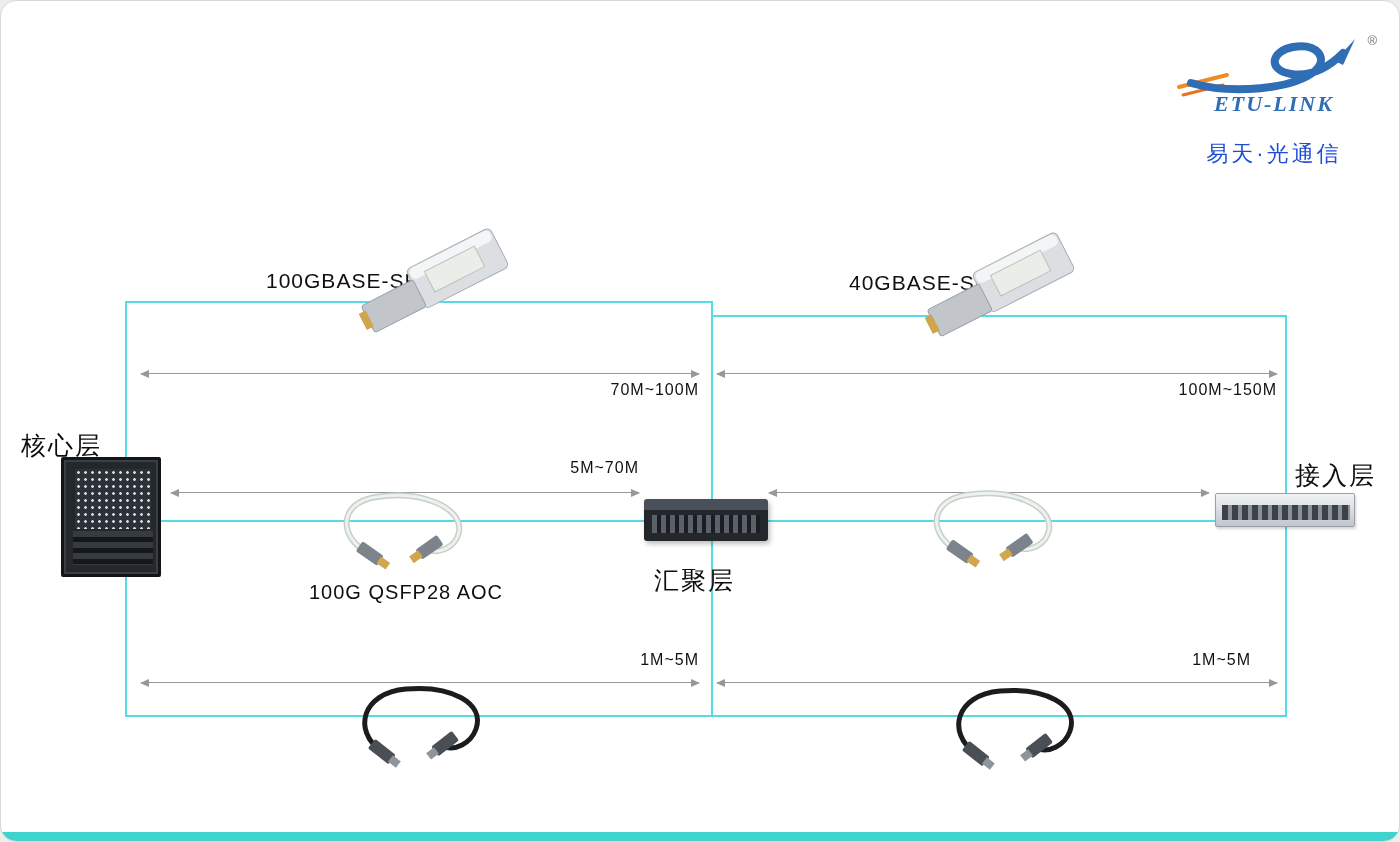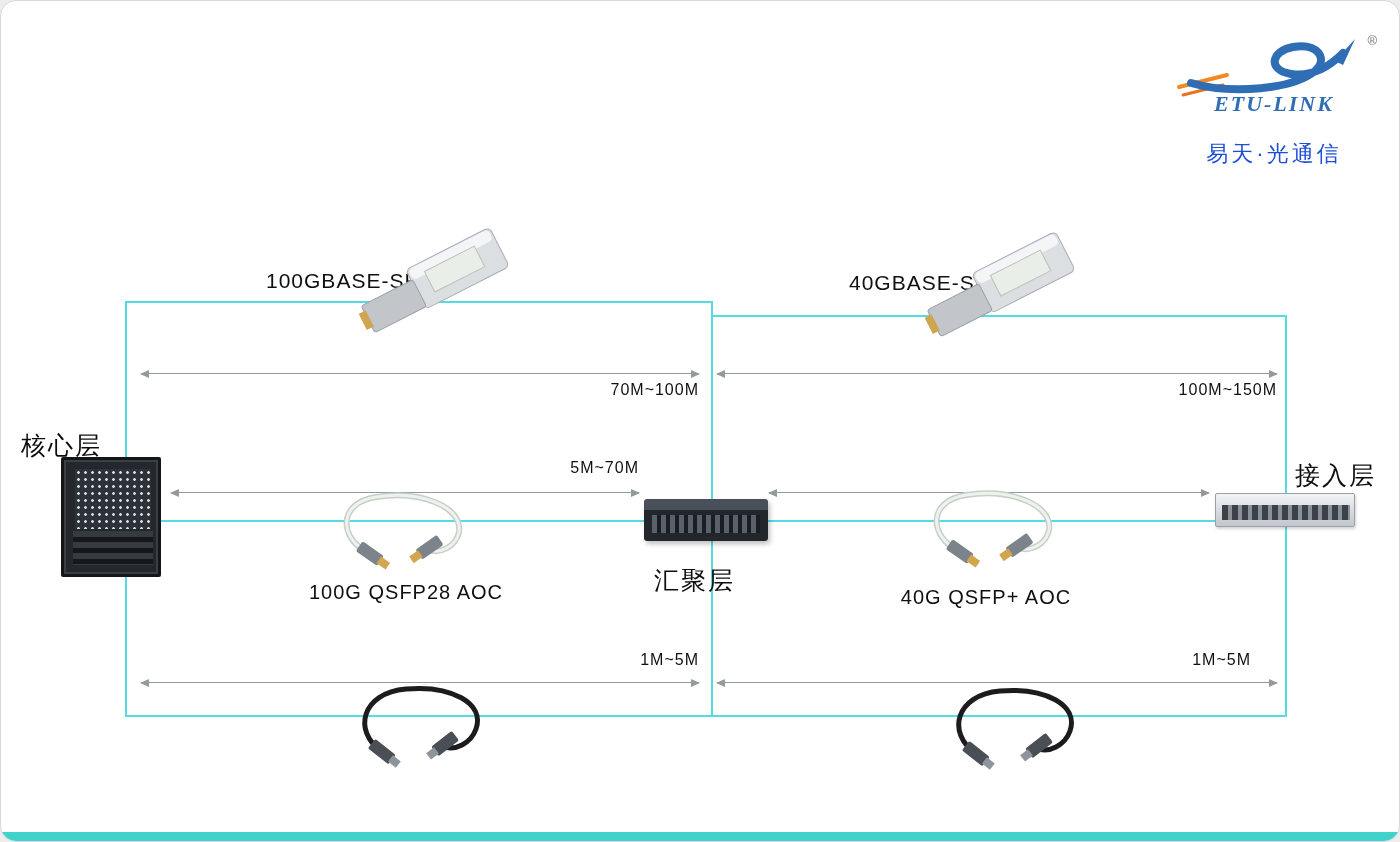--- a/index.html
+++ b/index.html
@@ -94,21 +94,20 @@
   <div class="dist" style="left:140px;top:380px;width:558px">70M~100M</div>
   <div class="dist" style="left:716px;top:380px;width:560px">100M~150M</div>
   <div class="dist" style="left:170px;top:458px;width:468px">5M~70M</div>
   <div class="dist" style="left:140px;top:650px;width:558px">1M~5M</div>
   <div class="dist" style="left:716px;top:650px;width:534px">1M~5M</div>
 
   <div class="modlabel" style="left:265px;top:268px">100GBASE-SR4</div>
   <div class="modlabel" style="left:848px;top:270px">40GBASE-SR4</div>
 
   <div class="cablelabel" style="left:280px;top:580px;width:250px">100G QSFP28 AOC</div>
-  <div class="cablelabel" style="left:860px;top:585px;width:250px">40G QSFP+ AOC</div>
 
   <div class="layerlabel" style="left:20px;top:428px">核心层</div>
   <div class="layerlabel" style="left:653px;top:563px">汇聚层</div>
   <div class="layerlabel" style="left:1294px;top:458px">接入层</div>
 
   <div class="core-switch">
     <div class="grid"></div>
     <div class="slots"></div>
   </div>
   <div class="agg-switch">

